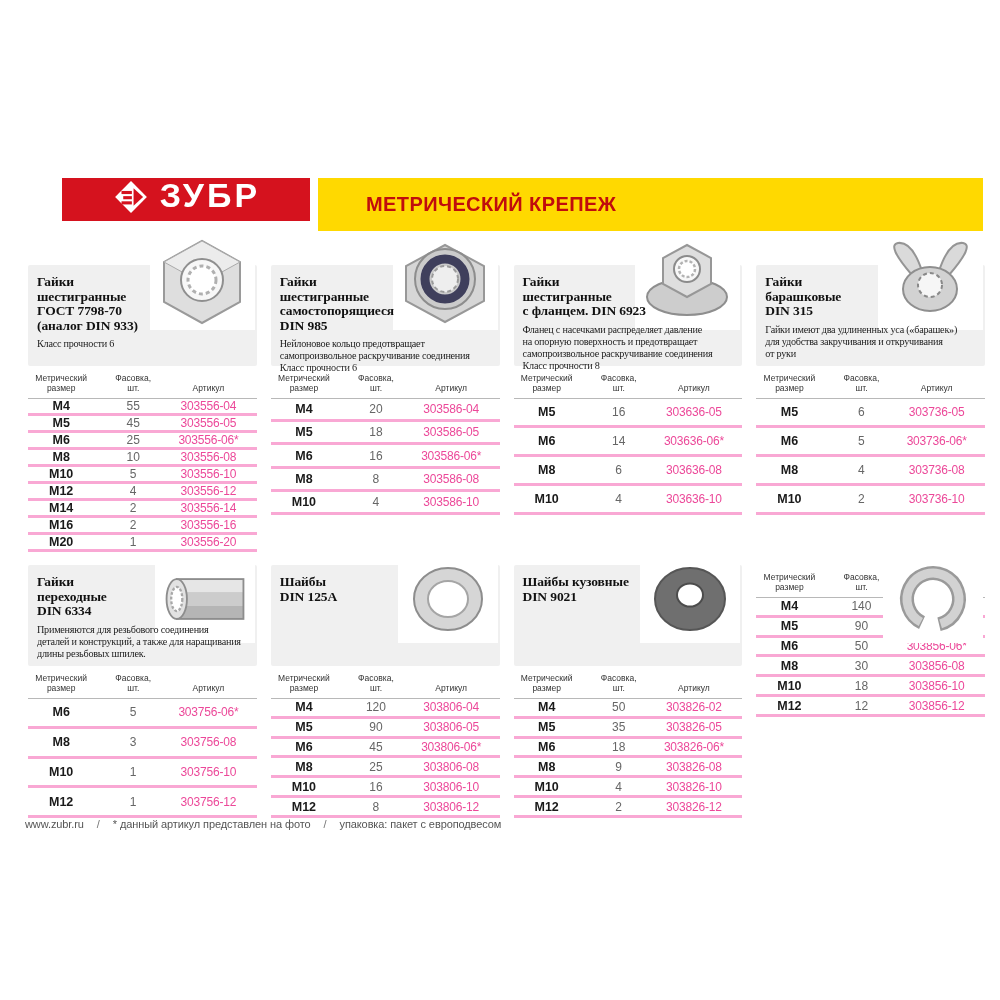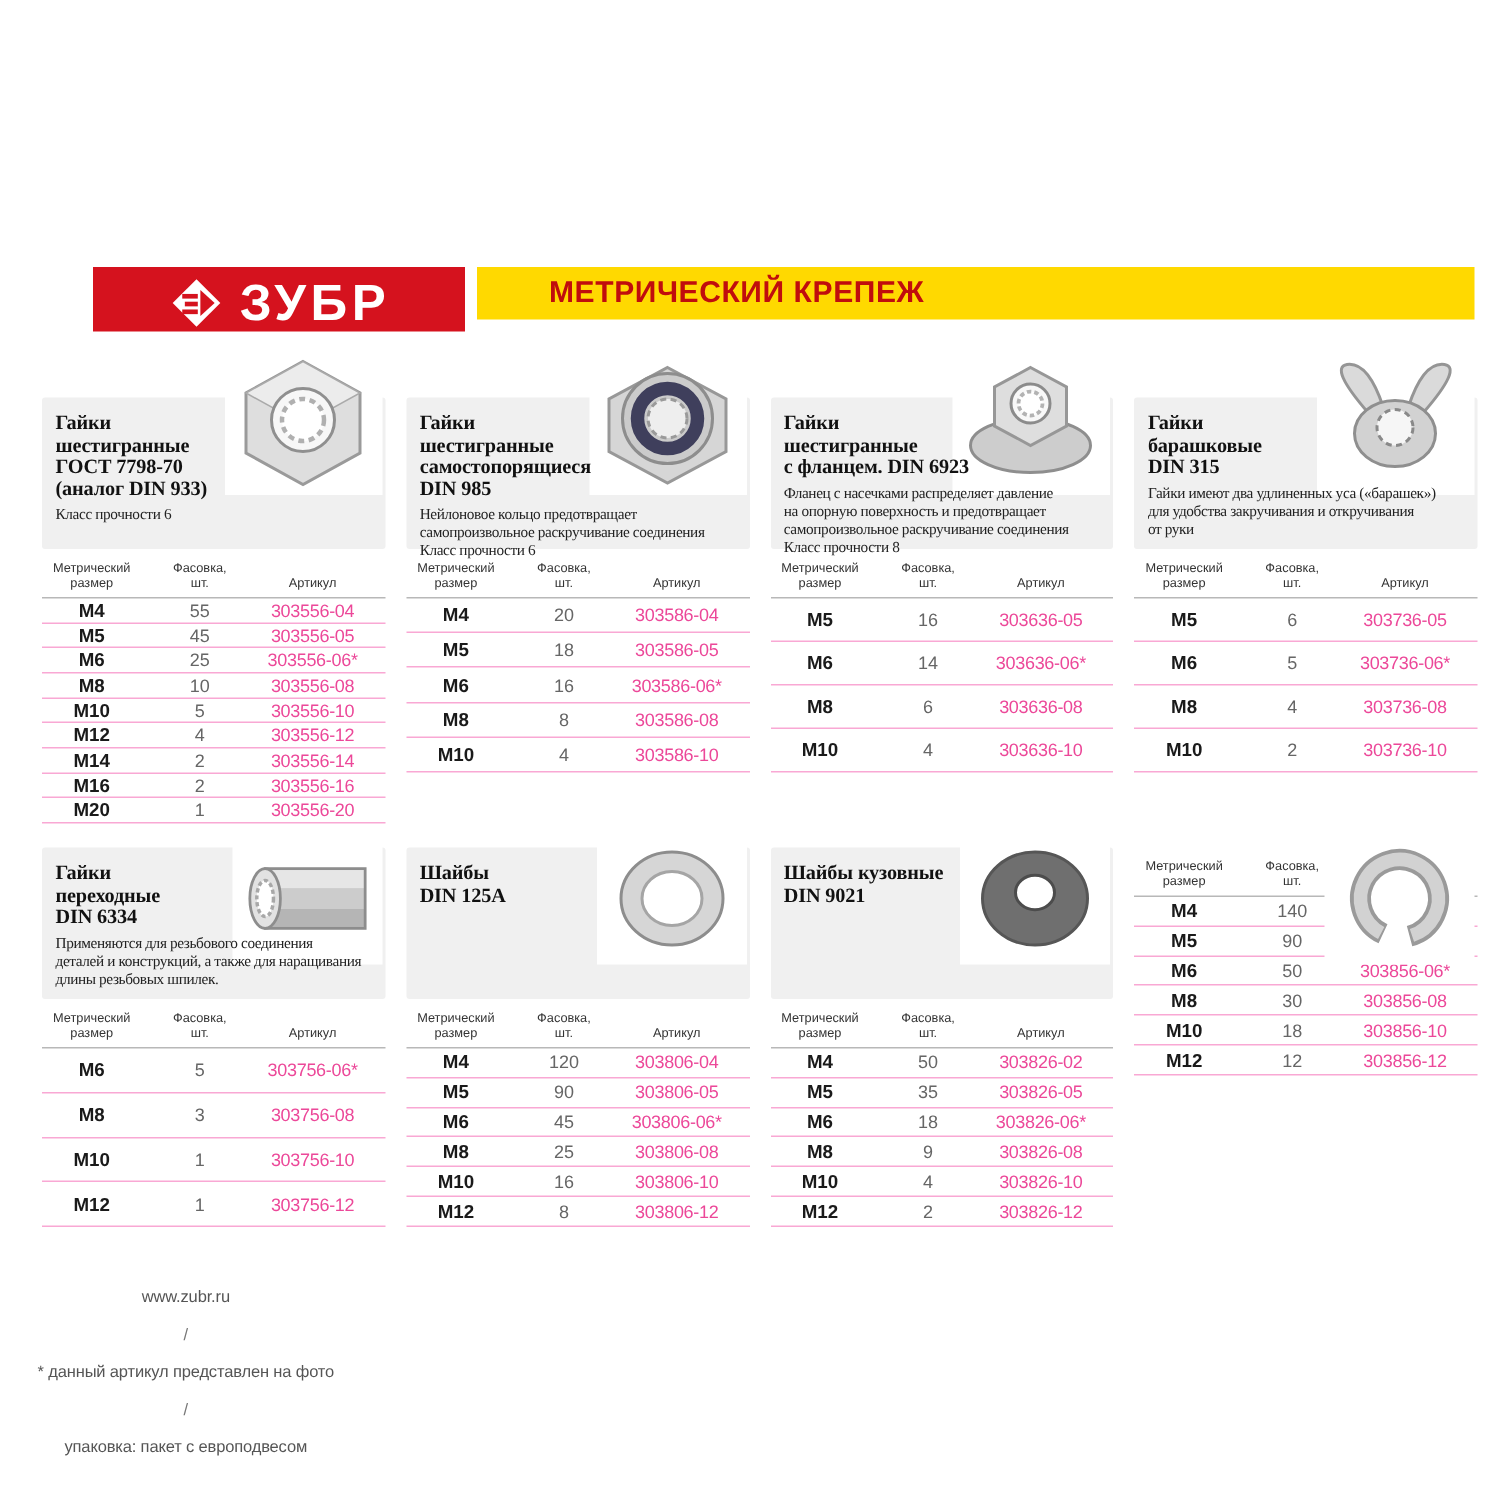--- a/index.html
+++ b/index.html
@@ -1,23 +1,23 @@
 <!DOCTYPE html>
 <html><head>
 <meta charset="utf-8">
 <style>
   * { margin:0; padding:0; box-sizing:border-box; }
   body { background:#e9e9e9; font-family:"Liberation Sans", sans-serif; }
   .page { position:relative; width:1000px; height:1000px; background:#ffffff; margin:0 auto; overflow:hidden; }
 
   
   .brand-block { position:absolute; left:62px; top:178px; width:248px; height:43px;
-    background:#d5121e; display:flex; align-items:flex-end; justify-content:center; gap:10px; }
+    background:#d5121e; display:flex; align-items:flex-start; justify-content:center; gap:10px; }
   .brand-text { color:#ffffff; font-size:34px; font-weight:800; letter-spacing:3px; line-height:1; padding-bottom:2px; }
-  .title-block { position:absolute; left:318px; top:178px; width:665px; height:35px;
+  .title-block { position:absolute; left:318px; top:178px; width:665px; height:53px;
     background:#ffd900; display:flex; align-items:center; }
   .page-title { color:#c00d0d; font-size:20px; font-weight:800; letter-spacing:0.4px; margin-left:48px; }
 
   
   .grid { position:absolute; left:28px; top:265px; width:957px;
     display:grid; grid-template-columns:repeat(4,1fr); column-gap:14px; row-gap:16px; align-items:start; }
   .product { position:relative; }
 
   .photo { position:absolute; right:2px; top:-30px; width:105px; height:95px;
     background:#ffffff; z-index:1; display:flex; align-items:center; justify-content:center; }
@@ -35,29 +35,29 @@
     display:grid; grid-template-columns:29% 34% 37%; align-items:end; }
   .hc { font-size:8.5px; line-height:10px; color:#333333; text-align:center; white-space:pre-line; }
   .hc.c3 { padding-right:12px; }
 
   .tbody { display:flex; flex-direction:column; }
   .product:nth-child(1) .tbody { height:150px; }
   .product:nth-child(2) .tbody, .product:nth-child(3) .tbody, .product:nth-child(4) .tbody { height:116px; }
   .product:nth-child(n+5) .tbody { height:119px; }
 
   .row { flex:1; display:grid; grid-template-columns:29% 34% 37%; align-items:center;
-    border-bottom:1px solid #f9a8d4; }
+    border-bottom:3px solid #f9a8d4; }
   .row span { text-align:center; }
   .cell-size { font-size:12.5px; font-weight:700; color:#1a1a1a; }
   .cell-pack { font-size:12px; color:#666666; }
   .cell-article { font-size:12px; color:#ec4899; letter-spacing:-0.2px; padding-right:12px; }
 
   
-  .footer { position:absolute; left:25px; top:859px; display:flex; align-items:center; gap:13px;
-    font-size:11px; color:#555555; letter-spacing:-0.1px;flex-direction:column; }
+  .footer { position:absolute; left:25px; top:818px; display:flex; align-items:center; gap:13px;
+    font-size:11px; color:#555555; letter-spacing:-0.1px; }
   .footer .sep { color:#777777; }
 </style>
 </head>
 <body>
 
 <div class="page">
 
   <div class="brand-block" style="background: rgb(213, 18, 30);">
     <span style="display:inline-flex;">
       <svg width="38" height="38" viewBox="0 0 44 44">

